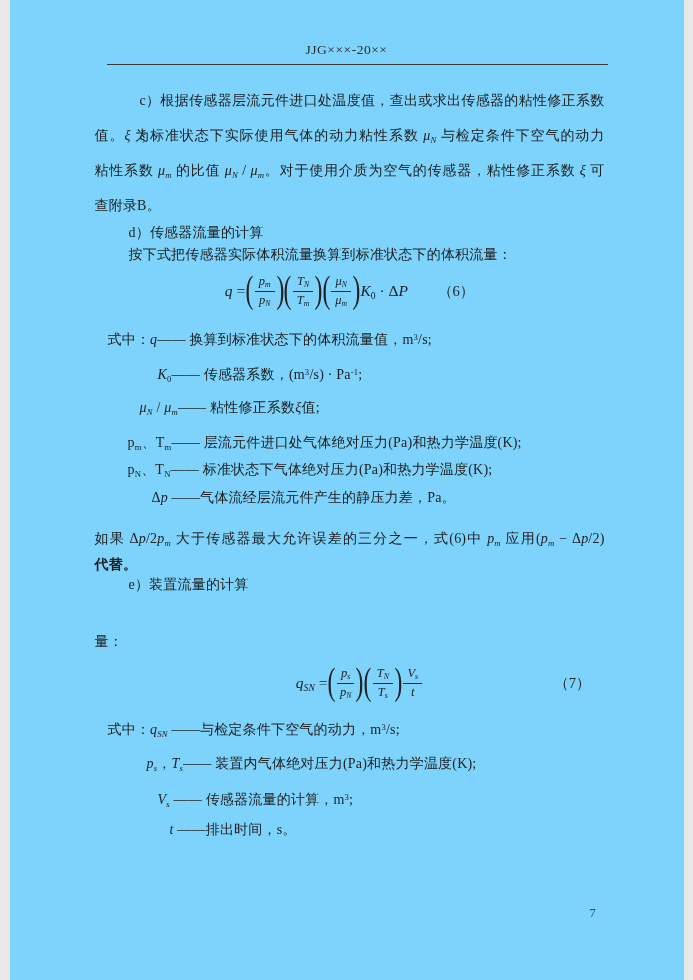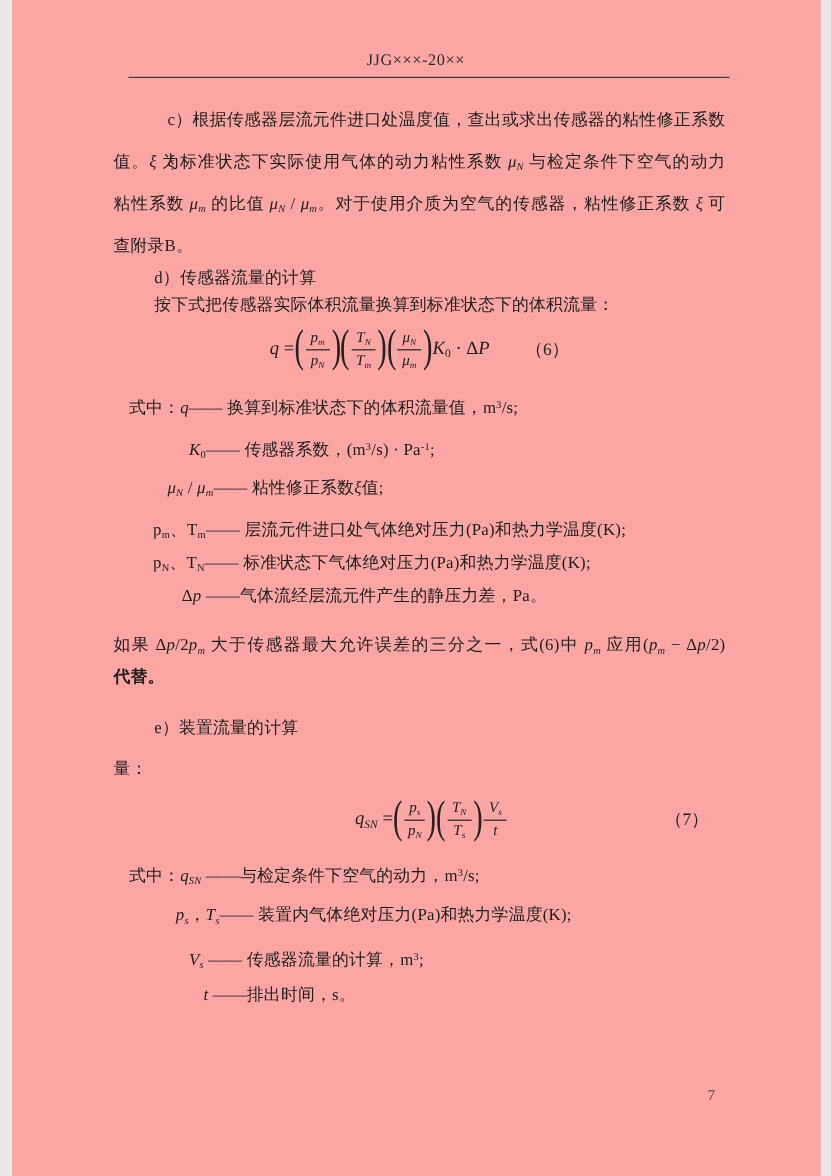--- a/index.html
+++ b/index.html
@@ -4,21 +4,21 @@
 <style>
   html,body{margin:0;padding:0;}
   body{
     background:#e8e8e8;
     font-family:"Liberation Serif","DejaVu Serif",serif;
   }
   .page{
     position:relative;
     width:674px;height:980px;
     margin:0 auto;
-    background:#fca5a5;
+    background:#7dd3fc;
     color:#1e1e1e;
     overflow:hidden;
   }
   
   .header-title{
     position:absolute;top:42px;left:0;width:100%;
     text-align:center;font-size:13.5px;color:#2b2b2b;letter-spacing:0.5px;
   }
   .header-rule{
     position:absolute;top:64px;left:97px;width:501px;height:1px;
@@ -114,21 +114,21 @@
   <div class="tline" style="top:325px;padding-left:13px;"><span class="seg-n">式中：</span><span class="seg-i">q</span><span class="seg-n">—— 换算到标准状态下的体积流量值，m</span><span class="seg-sup">3</span><span class="seg-n">/s;</span></div>
   <div class="tline" style="top:360px;padding-left:63px;"><span class="seg-i">K</span><span class="seg-sub">0</span><span class="seg-n">—— 传感器系数，(m</span><span class="seg-sup">3</span><span class="seg-n">/s) · Pa</span><span class="seg-sup">-1</span><span class="seg-n">;</span></div>
   <div class="tline" style="top:396px;padding-left:45px;"><span class="seg-i">μ</span><span class="seg-isub">N</span><span class="seg-n"> / </span><span class="seg-i">μ</span><span class="seg-isub">m</span><span class="seg-n">—— 粘性修正系数</span><span class="seg-i">ξ</span><span class="seg-n">值;</span></div>
   <div class="tline" style="top:431px;padding-left:33px;"><span class="seg-n">p</span><span class="seg-sub">m</span><span class="seg-n">、T</span><span class="seg-sub">m</span><span class="seg-n">—— 层流元件进口处气体绝对压力(Pa)和热力学温度(K);</span></div>
   <div class="tline" style="top:458px;padding-left:33px;"><span class="seg-n">p</span><span class="seg-sub">N</span><span class="seg-n">、T</span><span class="seg-sub">N</span><span class="seg-n">—— 标准状态下气体绝对压力(Pa)和热力学温度(K);</span></div>
   <div class="tline" style="top:486px;padding-left:57px;"><span class="seg-n">Δ</span><span class="seg-i">p</span><span class="seg-n"> ——气体流经层流元件产生的静压力差，Pa。</span></div>
 
   <div class="tline jline" style="top:526px;line-height:26px;"><span class="seg-n">如果 </span><span class="seg-n">Δ</span><span class="seg-i">p</span><span class="seg-n">/2</span><span class="seg-i">p</span><span class="seg-isub">m</span><span class="seg-n"> 大于传感器最大允许误差的三分之一，式(6)中 </span><span class="seg-i">p</span><span class="seg-isub">m</span><span class="seg-n"> 应用(</span><span class="seg-i">p</span><span class="seg-isub">m</span><span class="seg-n"> − Δ</span><span class="seg-i">p</span><span class="seg-n">/2)</span></div>
   <div class="tline" style="top:552px;line-height:26px;font-weight:bold;"><span class="seg-n">代替。</span></div>
 
-  <div class="tline" style="top:574px;line-height:22px;padding-left:34px;margin-top:23px;"><span class="seg-n">e）装置流量的计算</span></div>
+  <div class="tline" style="top:574px;line-height:22px;padding-left:34px;"><span class="seg-n">e）装置流量的计算</span></div>
   <div class="tline" style="top:627px;line-height:29px;"><span class="seg-n">量：</span></div>
 
   <div class="equation eq7" style="top:659px;">
     <span class="formula">
       <span class="rich"><span class="seg-i">q</span><span class="seg-isub">SN</span><span class="seg-n"> = </span></span>
       <span class="paren">(</span>
       <span class="frac">
         <span class="fnum"><span class="seg-i">p</span><span class="seg-isub">s</span></span>
         <span class="fden"><span class="seg-i">p</span><span class="seg-isub">N</span></span>
       </span>

